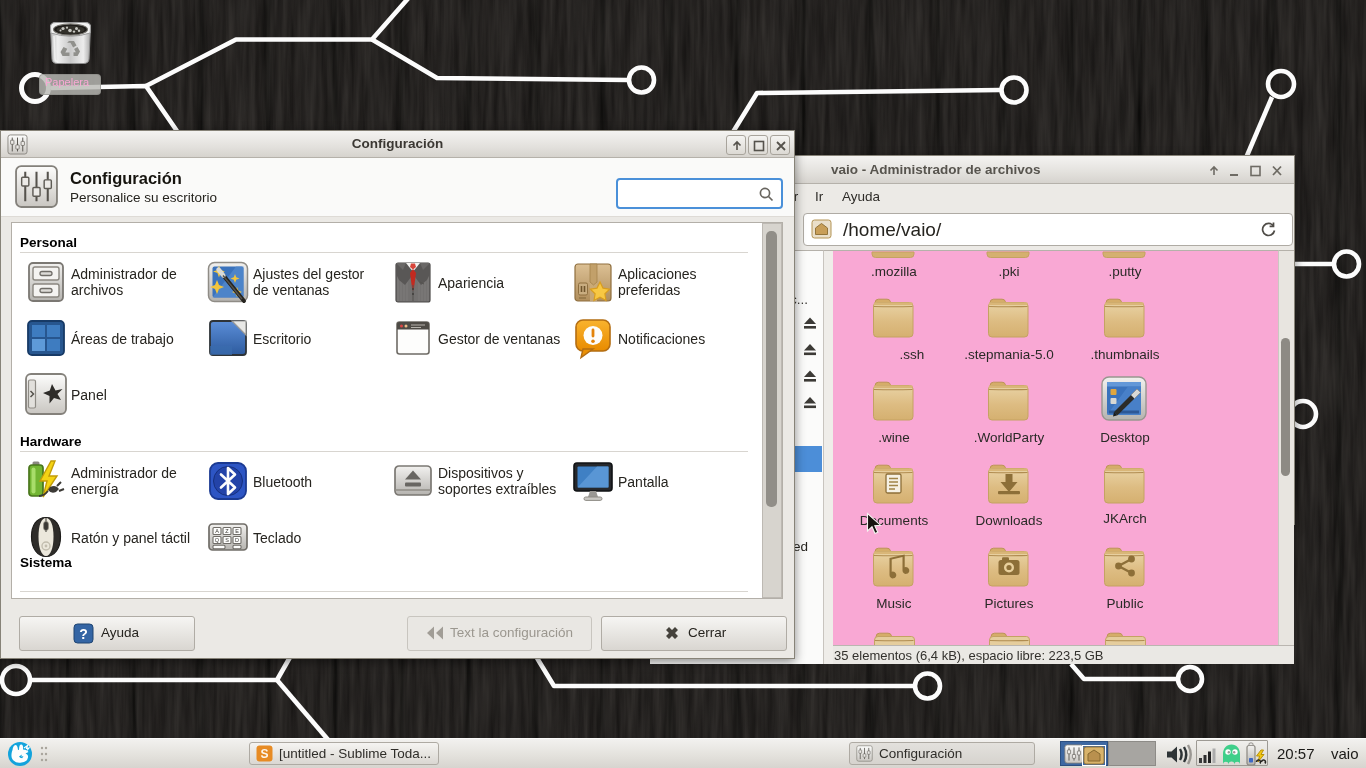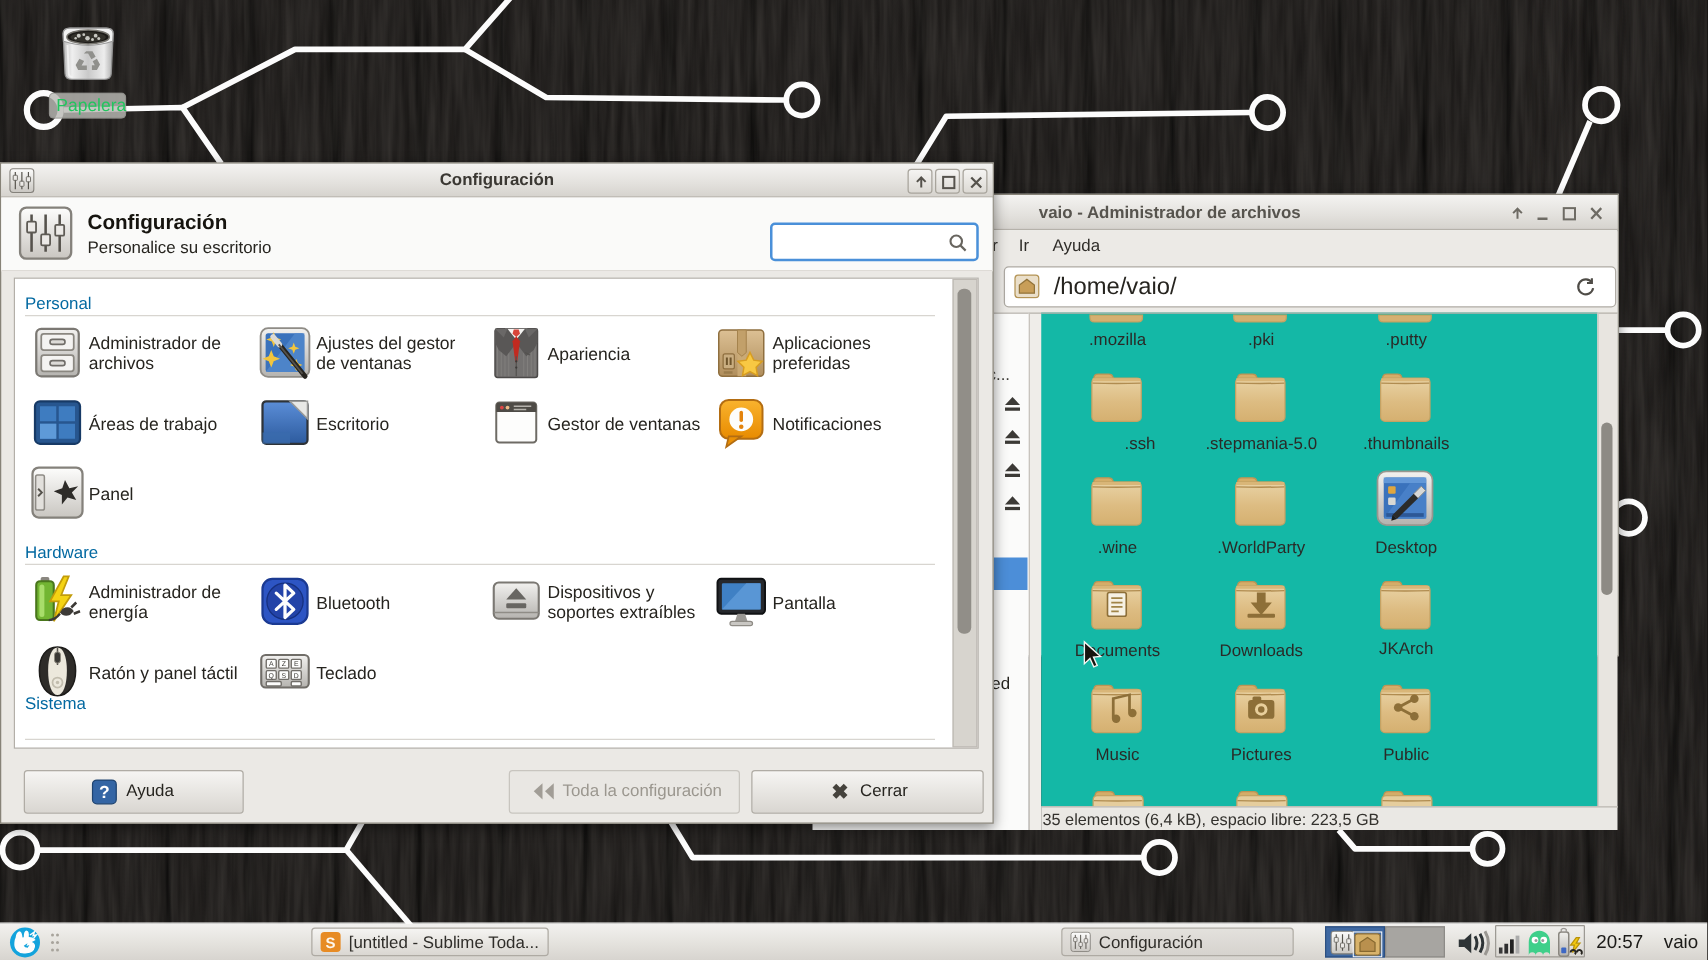--- a/index.html
+++ b/index.html
@@ -11,21 +11,21 @@
       rgba(0,0,0,.55) 0px,rgba(0,0,0,0) 3px,rgba(0,0,0,0) 64px,rgba(0,0,0,.55) 67px),
     repeating-linear-gradient(90deg,
       #0c0b0a 0px,#171514 7px,#131110 24px,#191716 42px,#141211 58px,#0d0c0b 65px,#0c0b0a 67px);
 }
 #grain{position:absolute;left:0;top:0;width:1366px;height:768px;opacity:.55}
 #circuit{position:absolute;left:0;top:0;width:1366px;height:768px;}
 .win{position:absolute;box-sizing:border-box;}
 .abs{position:absolute;box-sizing:border-box;}
 .tb-grad{background:linear-gradient(#f4f3f1,#e3e1dd 60%,#d6d3ce);}
 .lbl{font-size:13.5px;color:#2a2a27;text-align:center;white-space:nowrap;}
-.sect{font-size:13.5px;font-weight:normal;color:#0369a1;}
+.sect{font-size:13.5px;font-weight:bold;color:#000000;}
 .wbtn{width:20px;height:20px;border:1px solid #a8a49c;border-radius:3px;background:linear-gradient(#f5f4f2,#dcd9d4);}
 .btn{background:linear-gradient(#f6f5f3,#e6e4e0 55%,#d9d6d1);border:1px solid #b0aca5;border-radius:3px;}
 .btnd{background:#e9e7e3;border:1px solid #c8c5bf;border-radius:3px;}
 .it{position:absolute;font-size:14px;color:#26241f;line-height:16px;}
 .tkb{height:23px;background:linear-gradient(#f5f4f2,#e9e7e3 45%,#dad7d2);border:1px solid #aeaaa3;border-radius:3px;display:flex;align-items:center;font-size:13.5px;color:#2f2d29;white-space:nowrap;overflow:hidden;}
 .tkba{background:linear-gradient(#e3e1dd,#d6d3ce);}
 </style></head>
 <body>
 <div id="wood"></div>
 <svg id="grain" width="1366" height="768">
@@ -257,21 +257,21 @@
       <circle cx="31" cy="11.8" r="1.2"></circle>
     </g>
   <path d="M6,17 L7,40 Q7.2,42.5 10,42.5" fill="none" stroke="#f5f5f5" stroke-width="1.6" opacity=".8"></path>
   <g fill="#90908c" transform="translate(22.5,31)">
     <path d="M-1.5,-9 L3.5,-9 L6,-4.6 L2.6,-2.6 L0,-7.2 L-3.4,-7.2 Z"></path>
     <path d="M7,-3 L9.5,1.5 L7,6 L3,6 L3,2.2 L5.3,2.2 L3.6,-1 Z"></path>
     <path d="M-7,-3 L-3.2,-1.2 L-5.2,2.4 L-1,2.4 L-1,6 L-8,6 L-10,2 Z"></path>
   </g>
 </svg>
 <div class="abs" style="left:39px;top:74px;width:62px;height:21px;background:rgba(186,186,180,.82);border-radius:4px;border:1px solid rgba(130,130,125,.5)"></div>
-<div class="abs" style="left:45px;top:76px;font-size:14px;color:#22c55e">Papelera</div>
+<div class="abs" style="left:45px;top:76px;font-size:11px;color:#f9a8d4">Papelera</div>
 
 <div class="win" id="fm" style="left:649px;top:155px;width:646px;height:370px;background:#ecebe7;border:1px solid #878378;box-shadow:0 3px 10px rgba(0,0,0,.45)">
   <div class="abs tb-grad" style="left:0;top:0;width:644px;height:28px;border-bottom:1px solid #b5b1aa"></div>
   <div class="abs" style="left:181px;top:6px;font-size:13.5px;font-weight:bold;color:#57544e">vaio - Administrador de archivos</div>
   <svg class="abs" style="left:555px;top:8px" width="82" height="13" viewBox="0 0 82 13" fill="none" stroke="#6e6b64" stroke-width="1.6">
     <path d="M9,11 L9,3 M5.5,6.5 L9,3 L12.5,6.5"></path>
     <path d="M25,11 L33,11" stroke-width="2"></path>
     <rect x="46" y="2.5" width="9" height="9"></rect>
     <path d="M68,2.5 L76,11 M76,2.5 L68,11" stroke-width="1.8"></path>
   </svg>
@@ -312,21 +312,21 @@
       </g>
     <g transform="translate(0,79.5)">
         <path d="M2,8 L8,1.5 L14,8 Z"></path>
         <rect x="2" y="10" width="12" height="2.6"></rect>
       </g>
   </svg>
   <div class="abs" style="left:0;top:290px;width:172px;height:26px;background:#4c8ed8"></div>
   <div class="abs" style="left:143px;top:383px;font-size:13.5px;color:#26241f">ed</div>
   <div class="abs" style="left:173px;top:94px;width:10px;height:414px;background:#efede9;border-left:1px solid #c8c4be;border-top:1px solid #b5b1aa"></div>
 
-  <div class="abs" id="files" style="left:183px;top:94px;width:445px;height:396px;background:#14b8a6;border-top:1px solid #b5b1aa;overflow:hidden">
+  <div class="abs" id="files" style="left:183px;top:94px;width:445px;height:396px;background:#f9a8d4;border-top:1px solid #b5b1aa;overflow:hidden">
     <svg width="445" height="396" viewBox="0 0 445 396">
       <defs>
         <linearGradient id="fgrad" x1="0" y1="0" x2="0" y2="1">
           <stop offset="0" stop-color="#e9d3a5"></stop>
             <stop offset=".55" stop-color="#ddbc82"></stop>
             <stop offset="1" stop-color="#d5b070"></stop>
         </linearGradient>
         <g id="folder">
           <path d="M4,8 q0,-3.8 3.5,-3.8 h8.5 q2.8,0 3.4,2.4 l1,3.4 h-16.4 Z" fill="#d5ad69" stroke="#bb9455" stroke-width="1"></path>
           <rect x="2.5" y="7.5" width="39.5" height="34.5" rx="3.5" fill="url(#fgrad)" stroke="#c4a263" stroke-width="1"></rect>
@@ -564,21 +564,21 @@
   <svg class="abs" style="left:72px;top:492px" width="21" height="21" viewBox="0 0 21 21">
       <rect x="1" y="1" width="19" height="19" rx="3.5" fill="#3465a4" stroke="#1f4471"></rect>
       <text x="10.5" y="15.8" font-size="14" font-weight="bold" text-anchor="middle" fill="#fff" font-family="Liberation Sans">?</text>
     </svg>
   <div class="abs" style="left:100px;top:494px;font-size:13.5px;color:#26241f">Ayuda</div>
   <div class="abs btnd" style="left:406px;top:485px;width:185px;height:35px"></div>
   <svg class="abs" style="left:424px;top:494px" width="20" height="16" viewBox="0 0 20 16" fill="#a19d96">
       <path d="M9,1.5 L9,14.5 L2,8 Z"></path>
       <path d="M18,1.5 L18,14.5 L11,8 Z"></path>
     </svg>
-  <div class="abs" style="left:449px;top:494px;font-size:13.5px;color:#9b978f">Toda la configuración</div>
+  <div class="abs" style="left:449px;top:494px;font-size:13.5px;color:#9b978f">Text la configuración</div>
   <div class="abs btn" style="left:600px;top:485px;width:186px;height:35px"></div>
   <svg class="abs" style="left:661px;top:492px" width="20" height="20" viewBox="0 0 20 20">
       <path d="M4,7 L7,4 L10,7 L13,4 L16,7 L13,10 L16,13 L13,16 L10,13 L7,16 L4,13 L7,10 Z" fill="#45423c"></path>
     </svg>
   <div class="abs" style="left:687px;top:494px;font-size:13.5px;color:#26241f">Cerrar</div>
 </div>
 
 <div class="win" id="bar" style="left:0;top:738px;width:1366px;height:30px;background:linear-gradient(#f2f1ef,#e4e2dd 55%,#d7d4cf);border-top:1px solid #fbfbfa">
   <svg class="abs" style="left:7px;top:2px" width="26" height="26" viewBox="0 0 26 26">
     <circle cx="13" cy="13" r="12" fill="#13a3dc"></circle>

